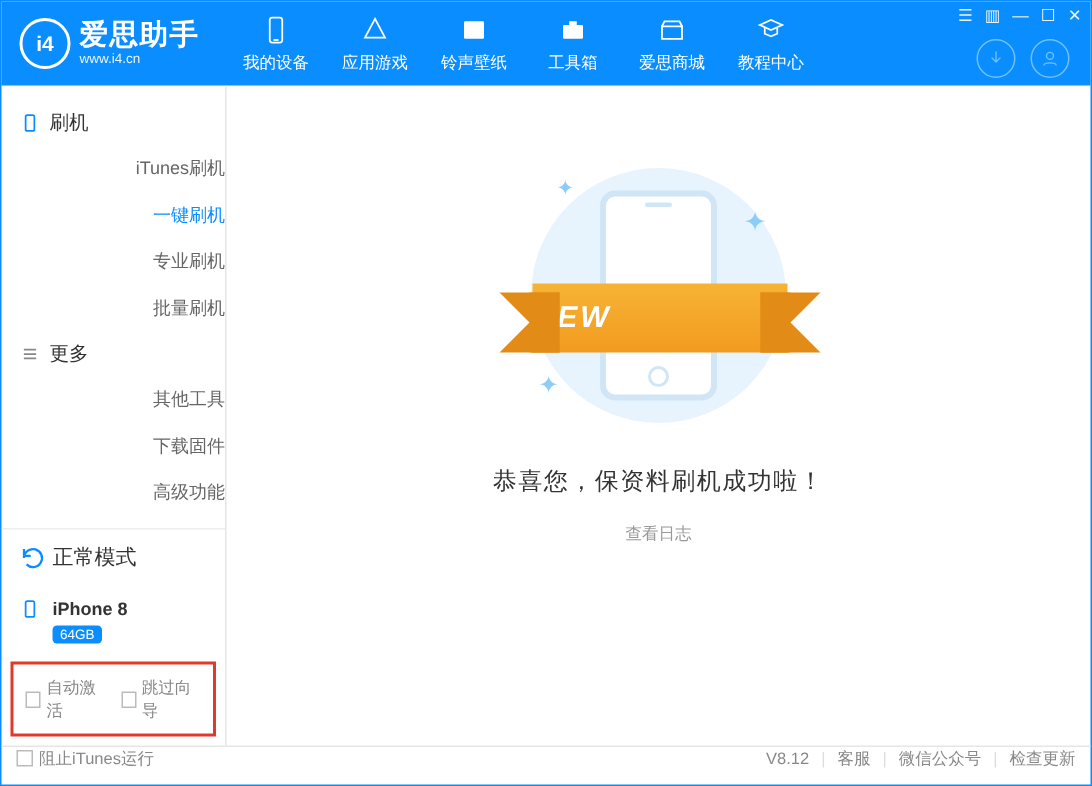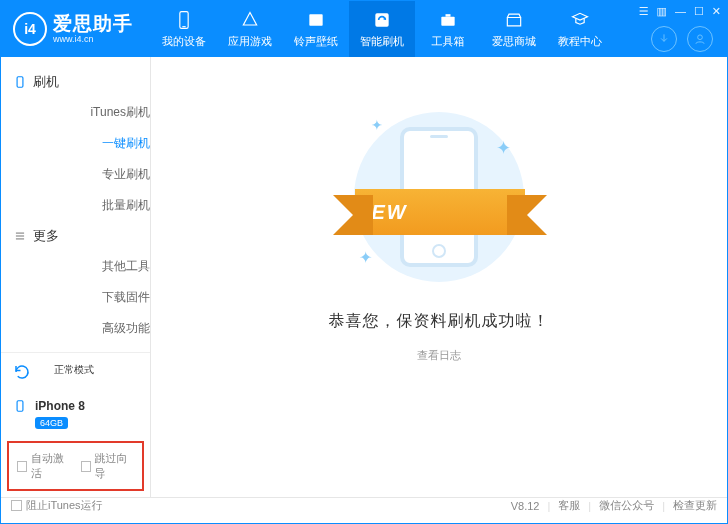--- a/index.html
+++ b/index.html
@@ -24,21 +24,21 @@
   .circle-btn svg { width: 14px; height: 14px; stroke: #6ec3ff; fill: none; stroke-width: 1.6; }
   .body-area { flex: 1; display: flex; overflow: hidden; }
   .sidebar { width: 150px; border-right: 1px solid #e6e6e6; display: flex; flex-direction: column; }
   .side-scroll { flex: 1; overflow: hidden; padding-top: 10px; }
   .side-header { display: flex; align-items: center; gap: 6px; padding: 6px 12px; font-size: 13px; color: #333; font-weight: 500; }
   .side-header .hicon { width: 14px; height: 14px; }
   .side-list { padding-left: 34px; text-align: right; }
   .side-item { padding: 7px 0; font-size: 12px; color: #666; cursor: pointer; }
   .side-item.selected { color: #0a8dff; }
   .side-bottom { border-top: 1px solid #eee; }
-  .mode-row, .device-row { display: flex; align-items: flex-start; gap: 23px; padding: 10px 12px; font-size: 10px; }
+  .mode-row, .device-row { display: flex; align-items: center; gap: 4px; padding: 10px 12px; font-size: 14px; }
   .mode-icon { width: 18px; height: 18px; }
   .mode-label { color: #333; font-weight: 500; }
   .dev-icon { width: 14px; height: 18px; }
   .dev-name { font-weight: 600; font-size: 12px; color: #333; }
   .dev-capacity { display: inline-block; background: #0a8dff; color: #fff; font-size: 9px; padding: 1px 5px; border-radius: 3px; margin-left: 22px; margin-top: -4px; margin-bottom: 8px; }
   .device-block { padding: 6px 12px 0 12px; }
   .checkbox-row { display: flex; align-items: center; gap: 10px; padding: 8px 8px; border: 2px solid #e23a2a; margin: 4px 6px 6px 6px; }
   .cb { display: flex; align-items: center; gap: 4px; font-size: 11px; color: #888; cursor: pointer; }
   .cb .box { width: 11px; height: 11px; border: 1px solid #bbb; display: inline-block; }
   .content { flex: 1; display: flex; flex-direction: column; align-items: center; justify-content: flex-start; padding-top: 50px; position: relative; }
@@ -95,30 +95,20 @@
         <span>应用游戏</span>
       </div>
       <div class="nav-item">
         <span class="nav-icon filled">
             <svg viewBox="0 0 24 24">
               <rect x="4" y="5" width="16" height="14" rx="1"></rect>
             </svg>
           </span>
         <span>铃声壁纸</span>
       </div>
-      <div class="nav-item active">
-        <span class="nav-icon filled">
-            <svg viewBox="0 0 24 24">
-              <rect x="4" y="4" width="16" height="16" rx="2" fill="#fff"></rect>
-              <path d="M8 12 A4 4 0 1 1 16 12" stroke="#0a8dff" fill="none" stroke-width="2"></path>
-              <path d="M14 8 L17 10 L14 12" fill="#0a8dff"></path>
-            </svg>
-          </span>
-        <span>智能刷机</span>
-      </div>
       <div class="nav-item">
         <span class="nav-icon filled">
             <svg viewBox="0 0 24 24">
               <rect x="4" y="8" width="16" height="11" rx="1"></rect>
               <rect x="9" y="5" width="6" height="3"></rect>
             </svg>
           </span>
         <span>工具箱</span>
       </div>
       <div class="nav-item">

